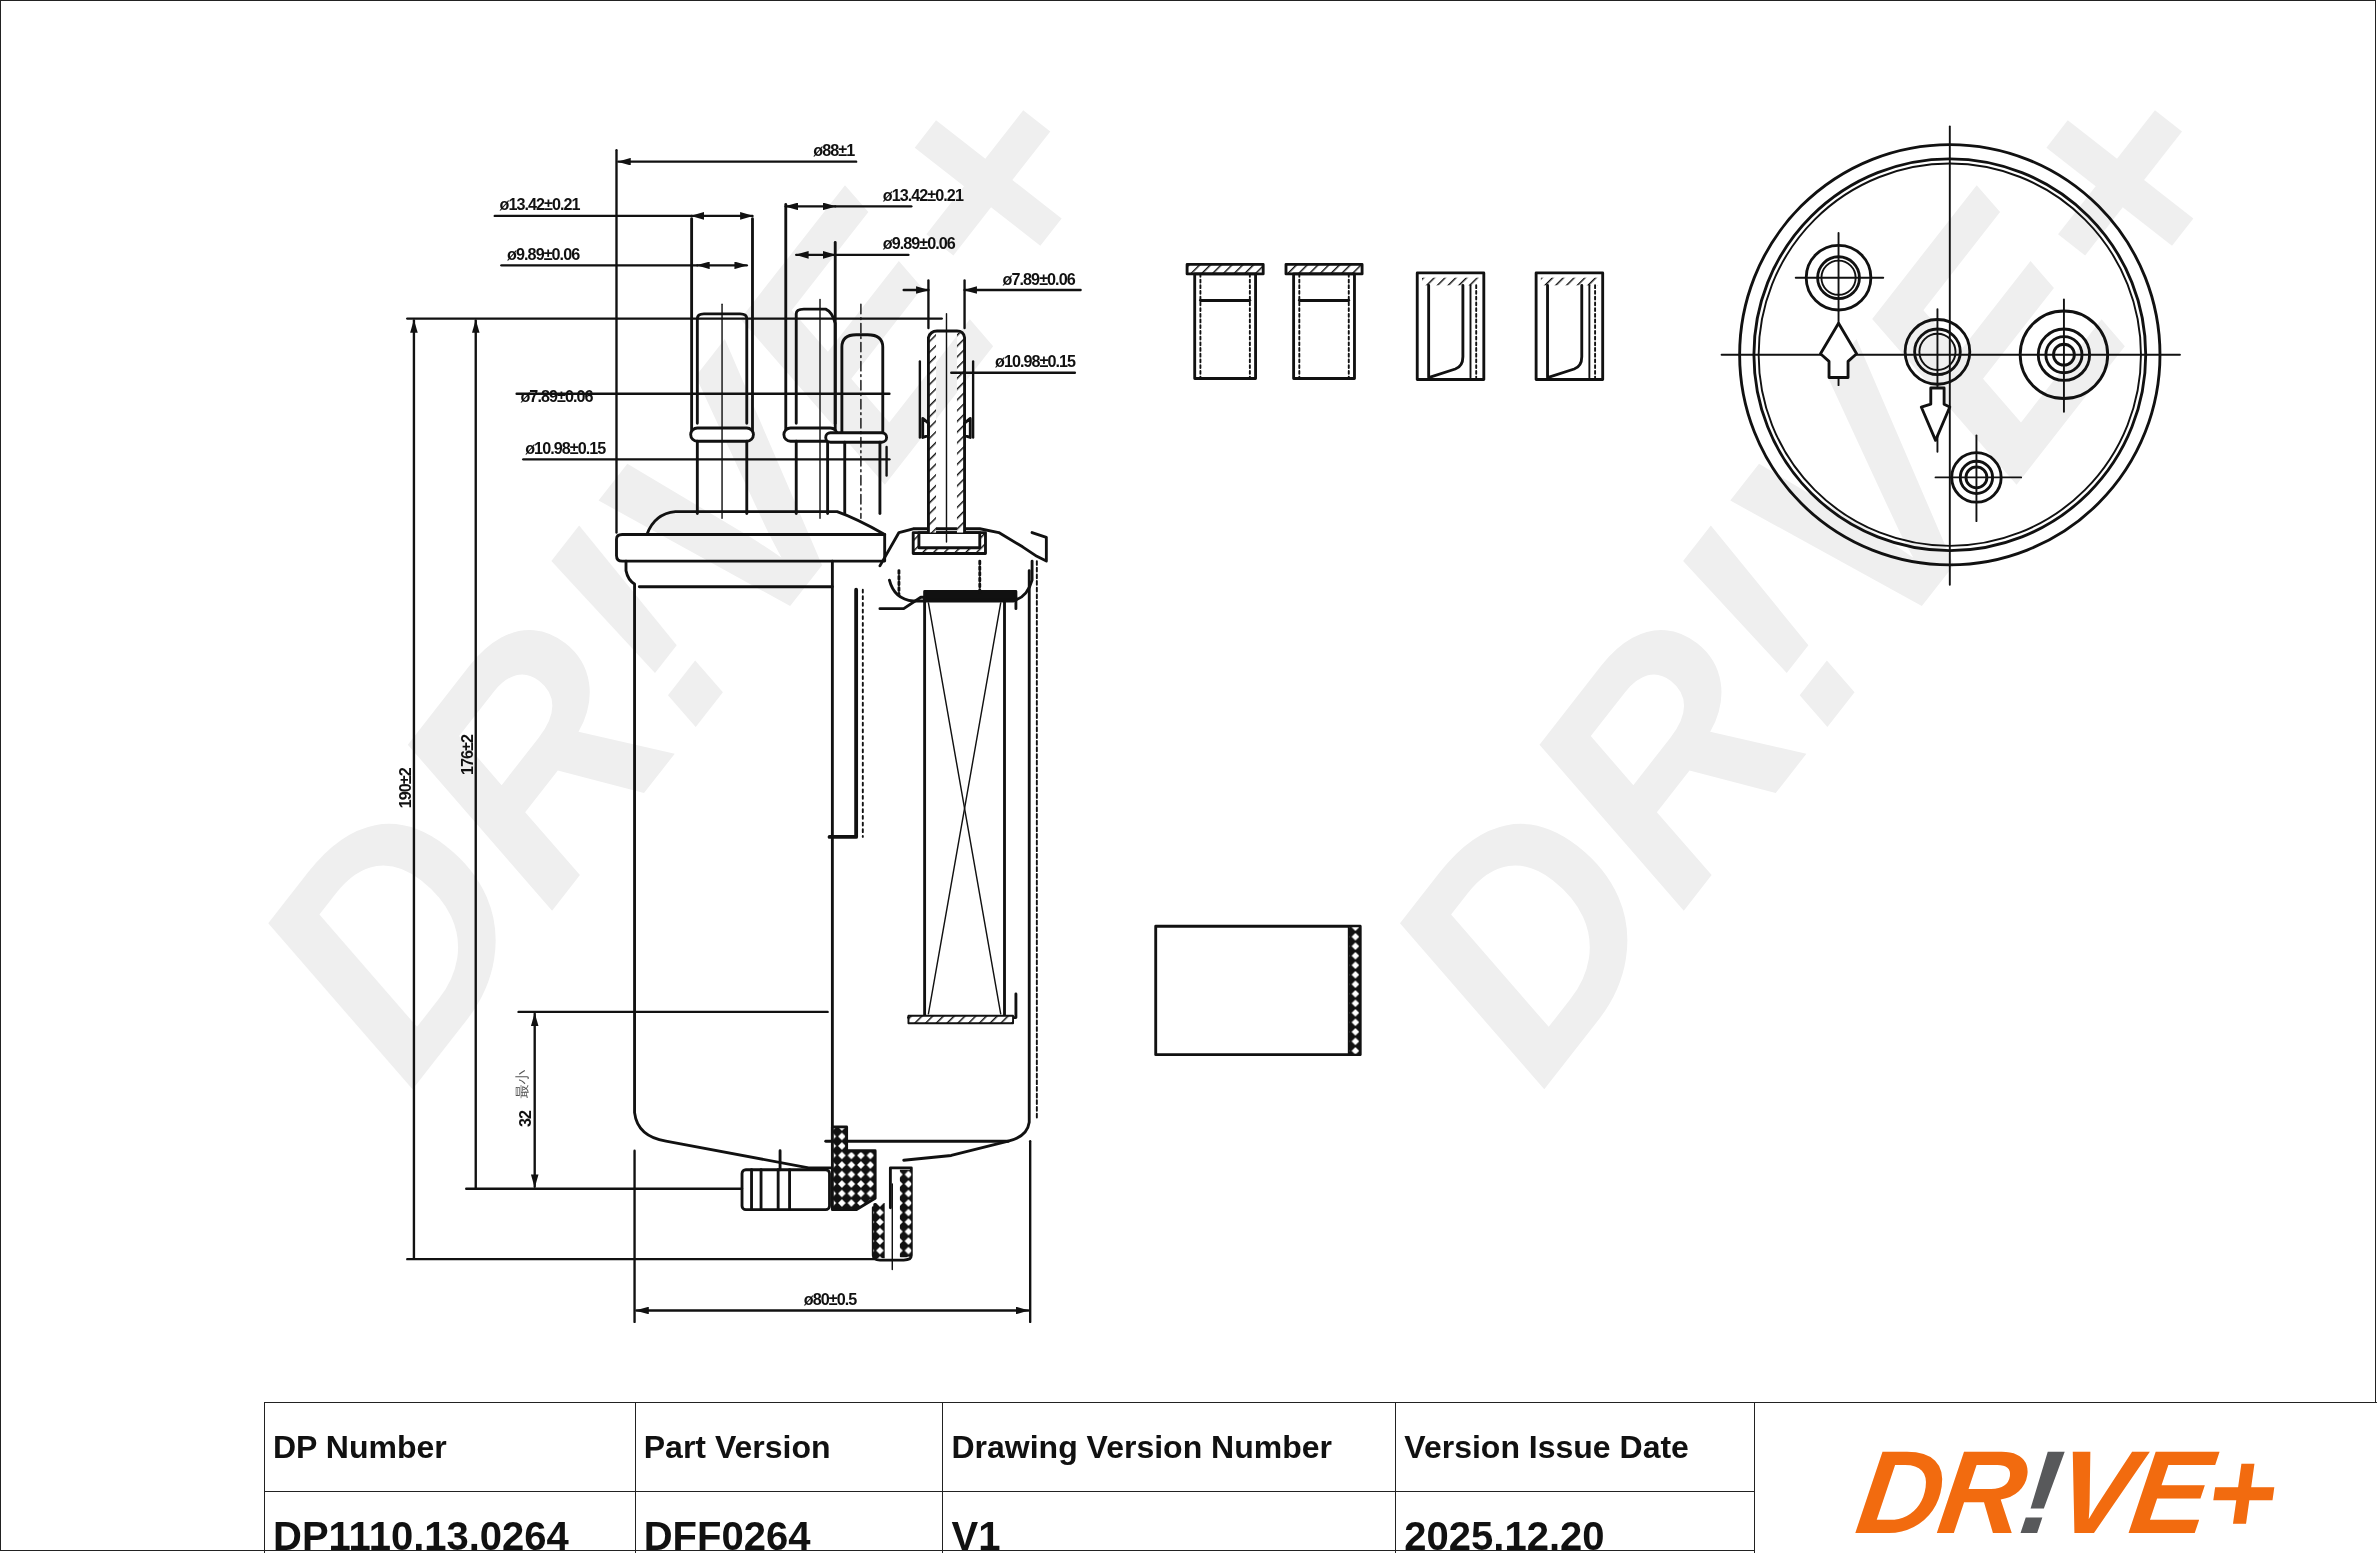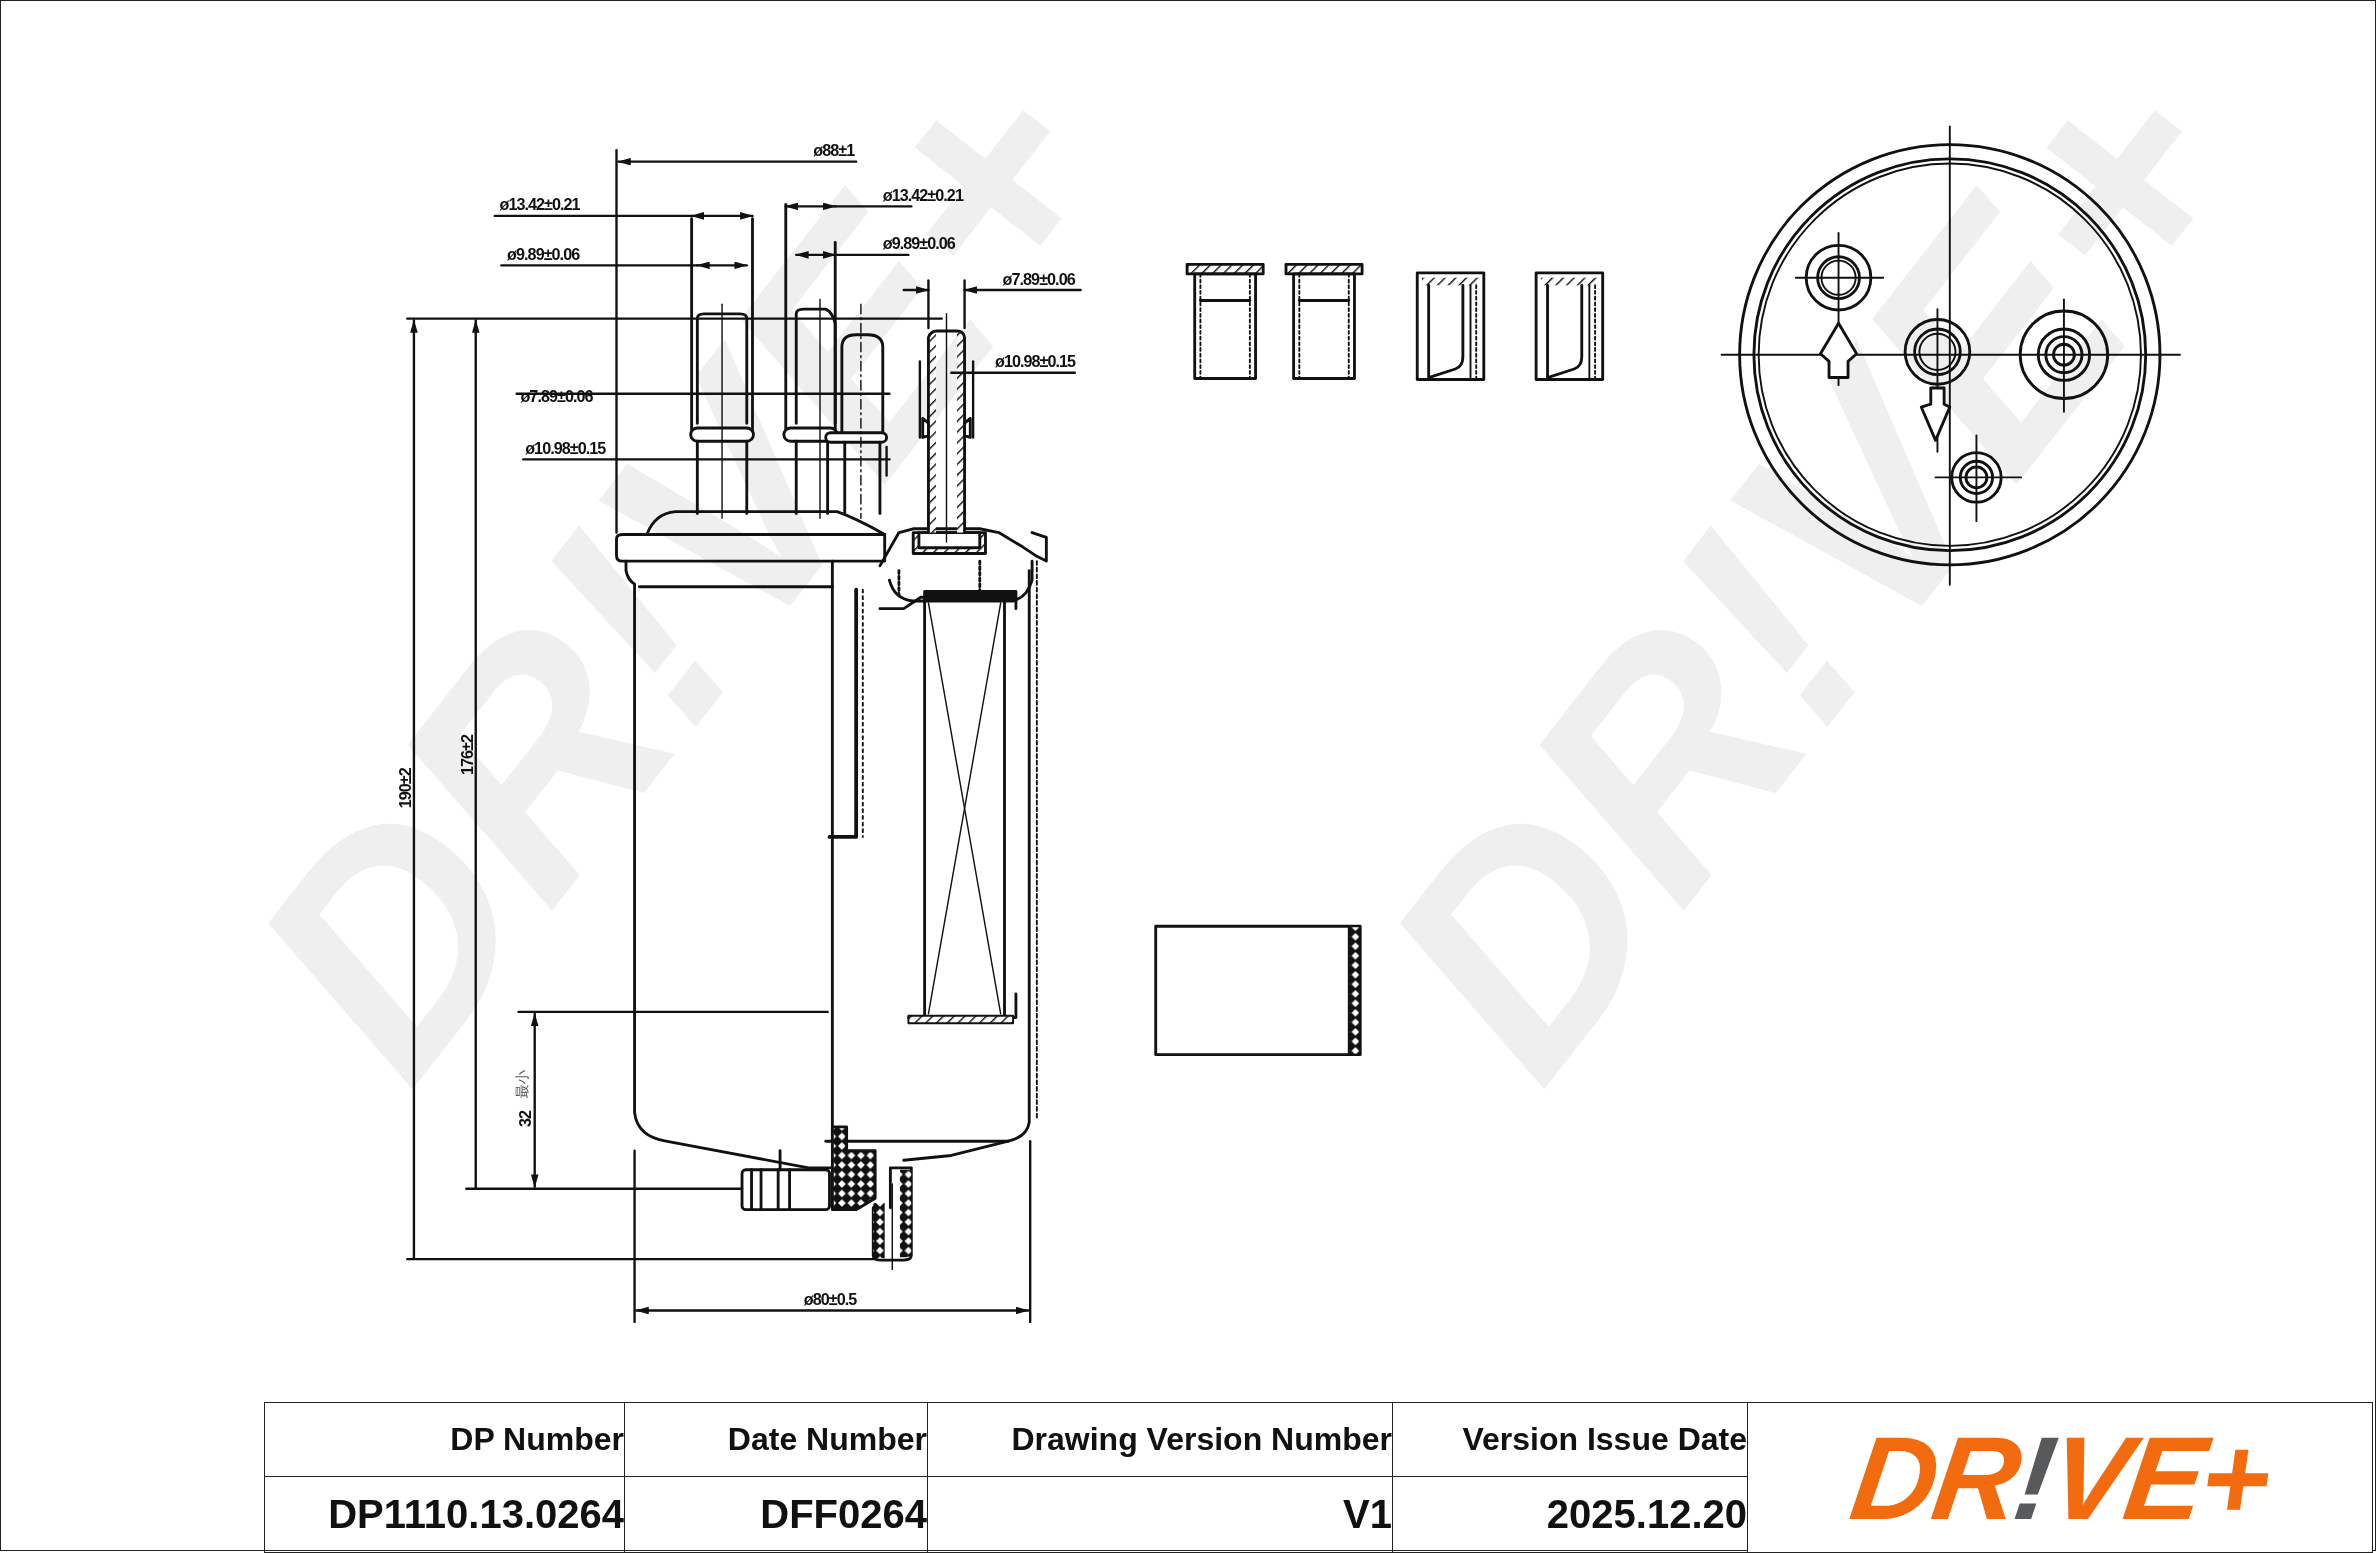--- a/index.html
+++ b/index.html
@@ -2,21 +2,21 @@
 <html style="font-size:15px"><head>
 <meta charset="utf-8">
 <style>
   html,body{margin:0;padding:0;background:#ffffff;}
   body{width:2378px;height:1553px;position:relative;overflow:hidden;font-family:"Liberation Sans",sans-serif;}
   .frame{position:absolute;left:0;top:0;width:2376px;height:1551px;border:1px solid #222;box-sizing:border-box;}
   svg.drawing{position:absolute;left:0;top:0;width:2378px;height:1553px;}
   .dimtext{font-family:"Liberation Sans Narrow","Liberation Sans",sans-serif;font-weight:bold;font-size:17px;fill:#111;letter-spacing:-1px;}
   .wm{font-family:"Liberation Sans",sans-serif;font-weight:bold;font-style:italic;font-size:330px;fill:#efefef;}
   table.titleblock{position:absolute;left:264px;top:1402px;border-collapse:collapse;height:151px;}
-  table.titleblock td{border:1.9px solid #222;text-align:right;vertical-align:middle;font-weight:bold;color:#111;padding:0;margin-left:24px;}
+  table.titleblock td{border:1.9px solid #222;text-align:left;vertical-align:middle;font-weight:bold;color:#111;padding:8px;margin-left:24px;}
   table.titleblock tr.head td{height:72px;font-size:32px;}
   table.titleblock tr.vals td{height:73px;font-size:40px;}
   .logo-cell{width:624px;background:#fff;}
   .logo{display:flex;align-items:center;justify-content:center;height:100%;}
   .logo-text{font-family:"Liberation Sans",sans-serif;font-weight:bold;font-style:italic;font-size:118px;letter-spacing:-3.8px;line-height:1;transform:skewX(-8deg);}
   .logo-orange{color:#f26b0f;}
   .logo-gray{color:#58595b;}
 </style>
 </head>
 <body>
@@ -253,21 +253,21 @@
     <text class="dimtext" transform="translate(558,1185) rotate(-90)">32</text>
     <text transform="translate(554,1155) rotate(-90)" style="font-family:'DejaVu Sans',sans-serif;font-size:15px;fill:#555;">最小</text>
     <text class="dimtext" x="845" y="1372">ø80±0.5</text>
   </g>
 </svg>
 
 <table class="titleblock">
   <tbody>
       <tr class="head">
     <td style="width:359px">DP Number</td>
-    <td style="width:302px">Date Number</td>
+    <td style="width:302px">Part Version</td>
     <td style="width:464px">Drawing Version Number</td>
     <td style="width:354px">Version Issue Date</td>
     <td rowspan="2" class="logo-cell">
       <div class="logo">
         <span class="logo-text">
           <span class="logo-orange">DR</span><span class="logo-gray">!</span><span class="logo-orange">VE+</span>
         </span>
       </div>
     </td>
   </tr>

